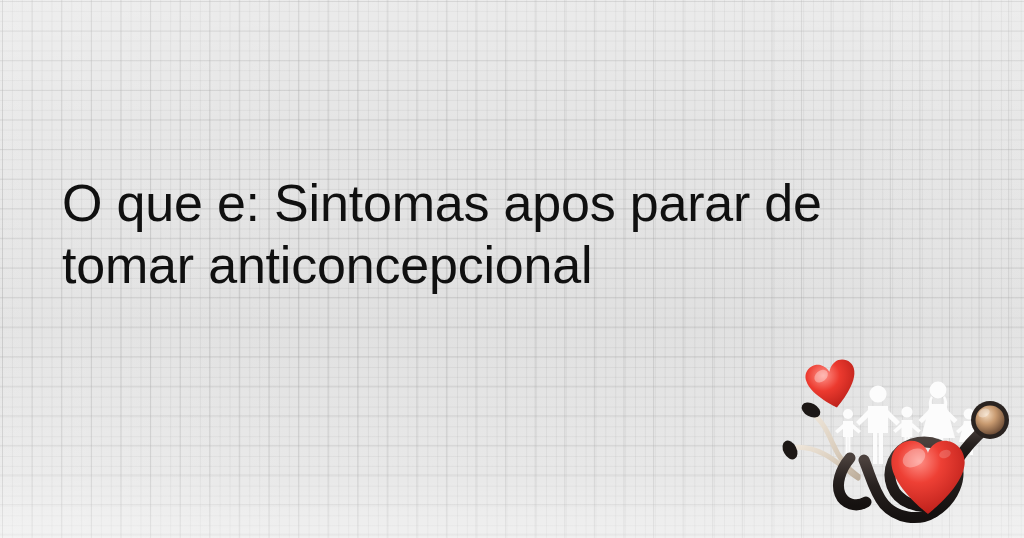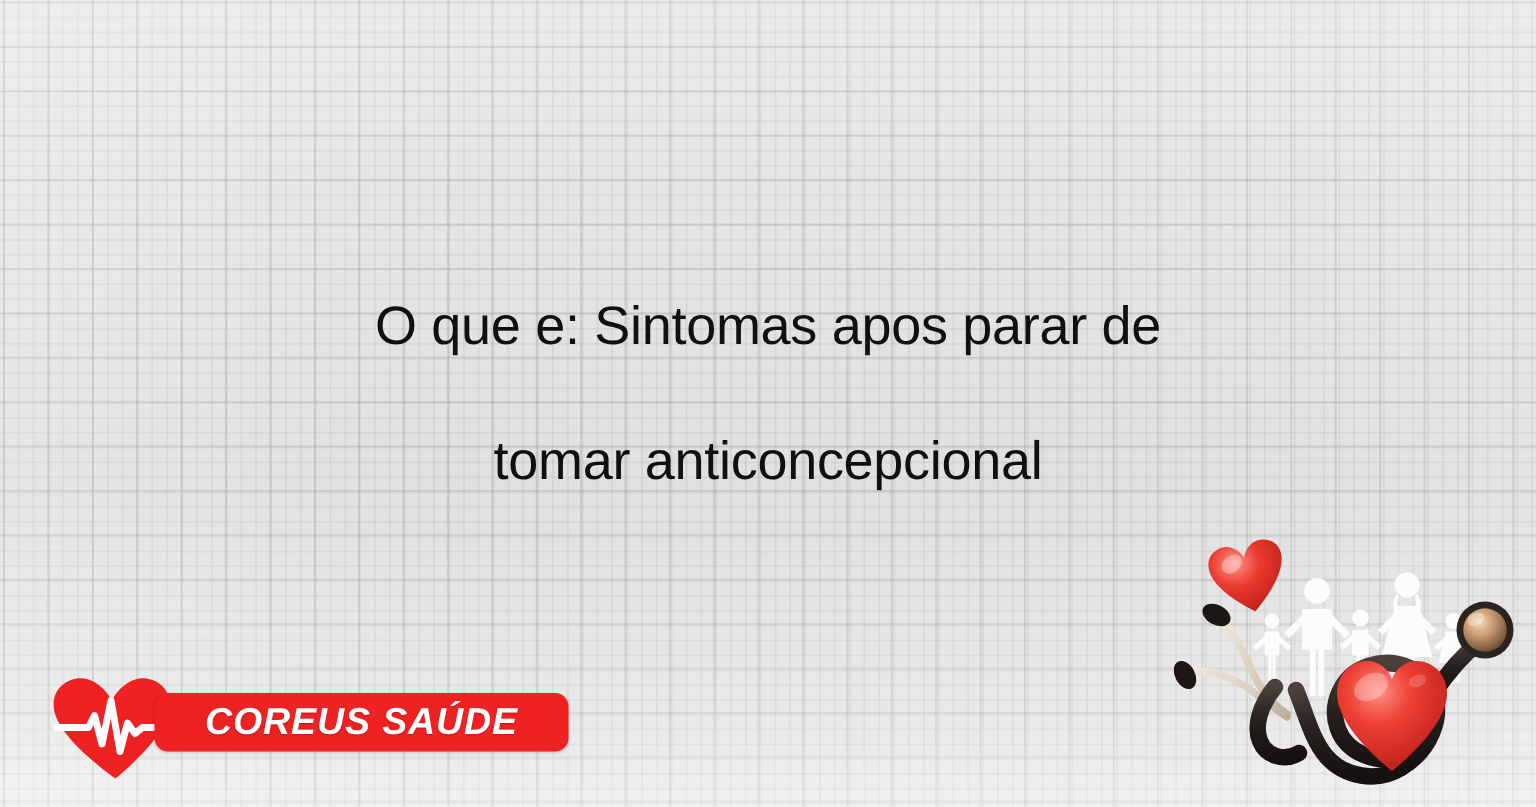--- a/index.html
+++ b/index.html
@@ -52,24 +52,24 @@
         rgba(255,255,255,0.10) 100%);
     pointer-events: none;
   }
 
   
   .headline {
     position: absolute;
     left: 62px;
     top: 172px;
     width: 900px;
-    text-align: center;
+    text-align: left;
     color: #101010;
-    font-size: 36px;
-    line-height: 90px;
+    font-size: 52px;
+    line-height: 62px;
     font-weight: 400;
     letter-spacing: -0.2px;
     white-space: pre-line;
   }
 
   
   .brand {
     position: absolute;
     left: 33px;
     top: 449px;
@@ -125,34 +125,20 @@
 <body>
 
 <div id="banner">
 
   <div class="bg-grid"></div>
   <div class="bg-shade"></div>
 
   <div class="headline">O que e: Sintomas apos parar de
 tomar anticoncepcional</div>
 
-  <div class="brand">
-
-    <div class="brand-heart">
-      <svg width="100" height="72" viewBox="0 0 100 72" xmlns="http://www.w3.org/2000/svg">
-        <path d="M44 70 C 44 70, 6 44, 3 24 C 0.5 8, 16 0.5, 26 4 C 33 6.5, 38.5 12, 41.5 18
-                 C 44.5 12, 50 6.5, 57 4 C 67 0.5, 82.5 8, 80 24 C 77 44, 44 70, 44 70 Z" fill="#ee2222"></path>
-        <rect x="72" y="30" width="22" height="9" fill="#ee2222"></rect>
-        <path d="M5 36 L20 36 L26 36 L30 28 L35 47 L41 18 L47 52 L52 33 L57 40 L62 36 L96 36" fill="none" stroke="#ffffff" stroke-width="4.6" stroke-linecap="round" stroke-linejoin="round"></path>
-      </svg>
-    </div>
-
-    <div class="brand-pill"></div>
-    <div class="brand-name">COREUS SAÚDE</div>
-  </div>
 
   <div class="illustration">
     <svg width="246" height="186" viewBox="0 0 246 186" xmlns="http://www.w3.org/2000/svg">
       <defs>
         <radialGradient id="gHeartBig" cx="38%" cy="28%" r="78%">
           <stop offset="0%" stop-color="#ff8f86"></stop>
           <stop offset="38%" stop-color="#ee4035"></stop>
           <stop offset="100%" stop-color="#b81d18"></stop>
         </radialGradient>
         <radialGradient id="gHeartSmall" cx="36%" cy="26%" r="80%">

